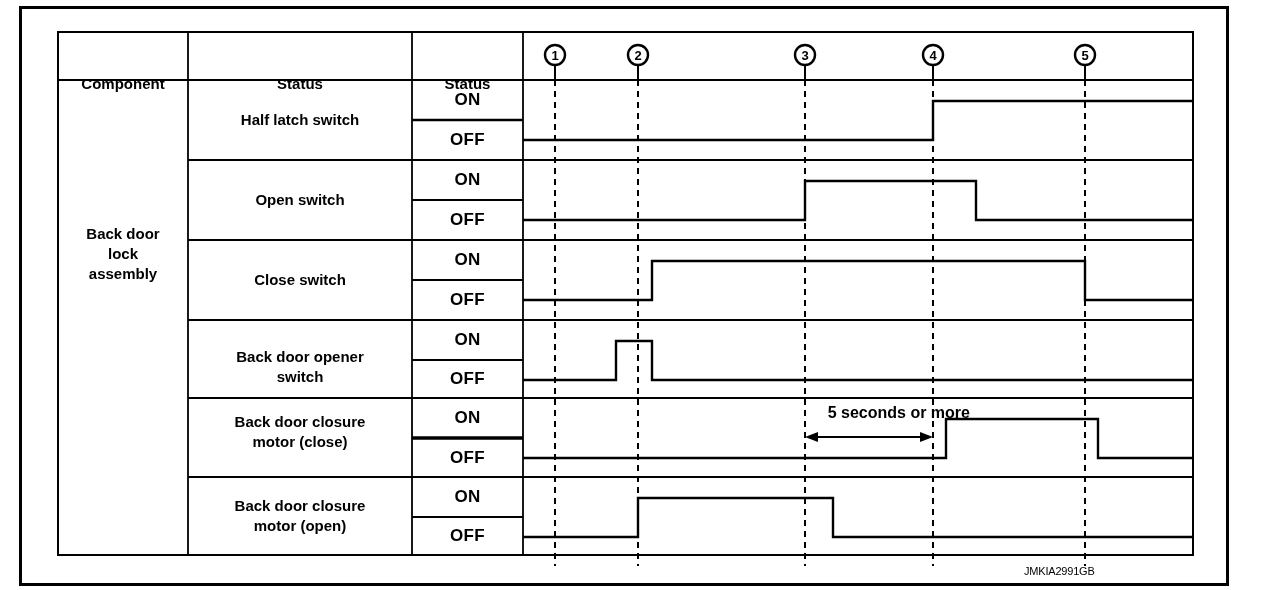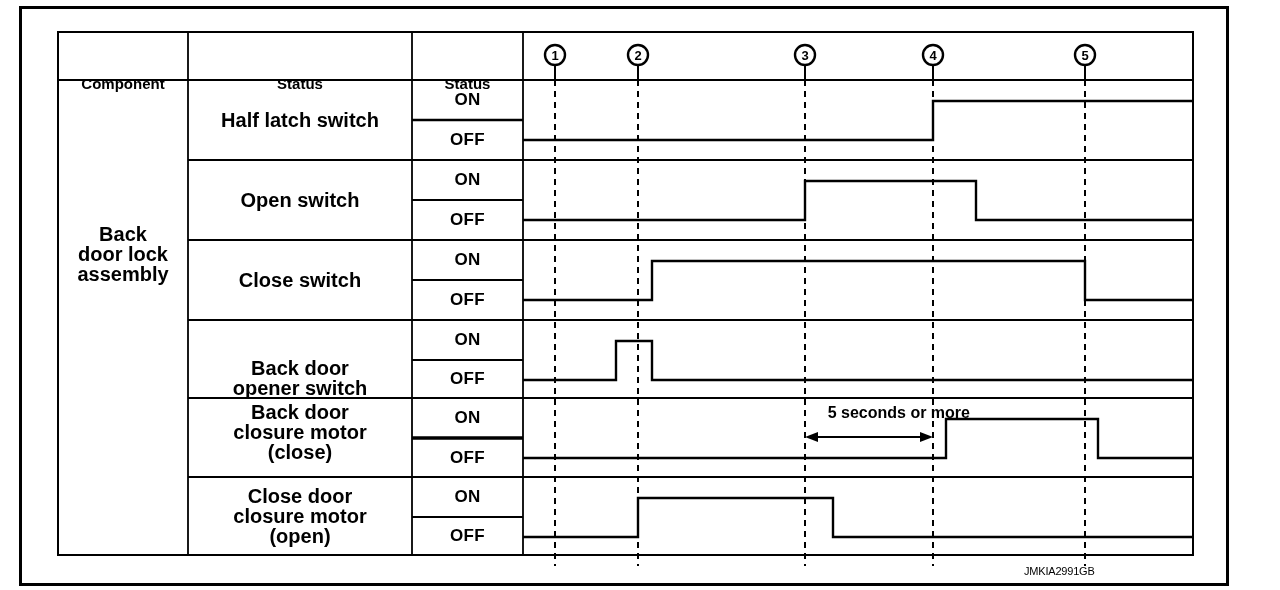--- a/index.html
+++ b/index.html
@@ -7,21 +7,21 @@
     position:relative; width:1280px; height:590px; background:#ffffff;
     font-family:"Liberation Sans", sans-serif; color:#000;
   }
   .outer-frame {
     position:absolute; left:19px; top:6px; width:1210px; height:580px;
     border:3px solid #000; box-sizing:border-box;
   }
   .svg-layer { position:absolute; left:0; top:0; width:1280px; height:590px; }
   .cell {
     position:absolute; display:flex; align-items:center; justify-content:center;
-    font-weight:bold; font-size:20px; text-align:center; line-height:20px;
+    font-weight:bold; font-size:15px; text-align:center; line-height:20px;
   }
   .hdr { font-size:15px;margin-top:28px; }
   .onoff { font-size:17px; letter-spacing:0.3px; }
   .parts-inner { max-width:165px; display:inline-block; }
   .component-inner { max-width:92px; display:inline-block; }
   .annotation {
     position:absolute; left:760px; top:404px; width:210px; text-align:right;
     font-weight:bold; font-size:16px;
   }
   .watermark {
@@ -101,32 +101,32 @@
       <div class="cell " style="left: 188px; top: 160px; width: 224px; height: 80px;">
         <span class="parts-inner">Open switch</span>
       </div>
       <div class="cell onoff" style="left: 412px; top: 160px; width: 111px; height: 40px;">ON</div>
       <div class="cell onoff" style="left: 412px; top: 200px; width: 111px; height: 40px;">OFF</div>
       <div class="cell " style="left: 188px; top: 240px; width: 224px; height: 79px;">
         <span class="parts-inner">Close switch</span>
       </div>
       <div class="cell onoff" style="left: 412px; top: 240px; width: 111px; height: 40px;">ON</div>
       <div class="cell onoff" style="left: 412px; top: 280px; width: 111px; height: 40px;">OFF</div>
-      <div class="cell " style="left: 188px; top: 331px; width: 224px; height: 94px; border-radius: 17px;">
+      <div class="cell " style="left: 188px; top: 320px; width: 224px; height: 94px; border-radius: 17px;">
         <span class="parts-inner">Back door opener switch</span>
       </div>
       <div class="cell onoff" style="left: 412px; top: 320px; width: 111px; height: 40px;">ON</div>
       <div class="cell onoff" style="left: 412px; top: 360px; width: 111px; height: 38px;">OFF</div>
       <div class="cell " style="left: 188px; top: 392px; width: 224px; height: 79px;">
         <span class="parts-inner">Back door closure motor (close)</span>
       </div>
       <div class="cell onoff" style="left: 412px; top: 398px; width: 111px; height: 40px;">ON</div>
       <div class="cell onoff" style="left: 412px; top: 438px; width: 111px; height: 39px;">OFF</div>
       <div class="cell " style="left: 188px; top: 477px; width: 224px; height: 78px;">
-        <span class="parts-inner">Close door closure motor (open)</span>
+        <span class="parts-inner">Back door closure motor (open)</span>
       </div>
       <div class="cell onoff" style="left: 412px; top: 477px; width: 111px; height: 40px;">ON</div>
       <div class="cell onoff" style="left: 412px; top: 517px; width: 111px; height: 38px;">OFF</div>
     </div>
 
   <div class="annotation">5 seconds or more</div>
 
   <div class="watermark">JMKIA2991GB</div>
 
 </div>

